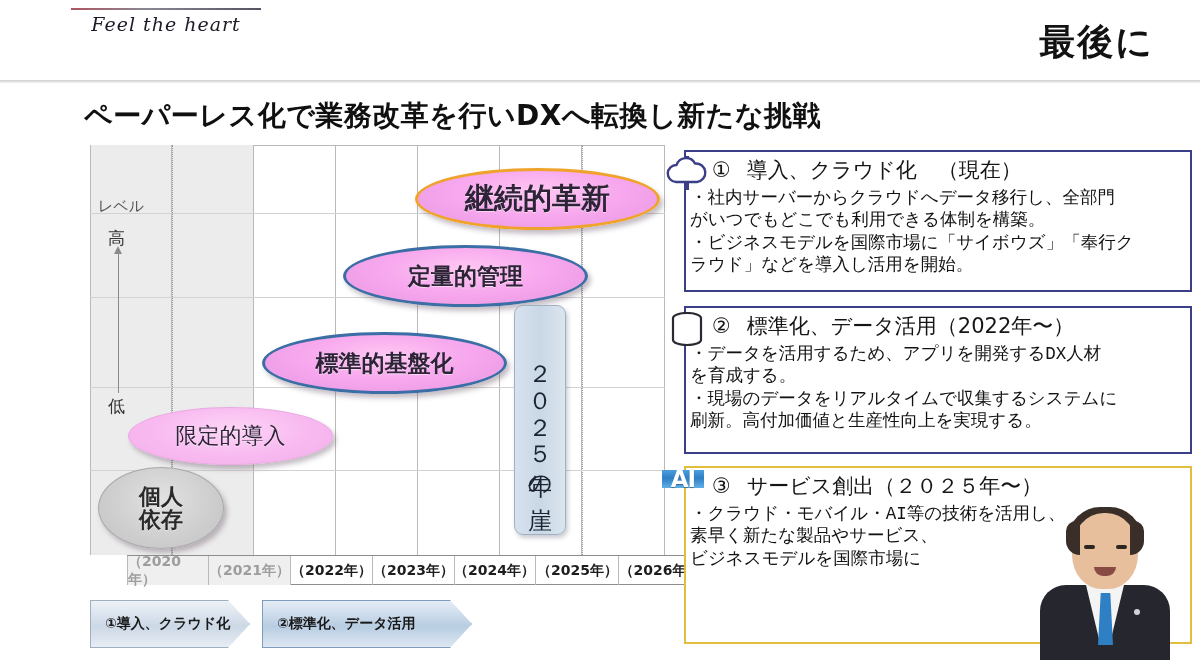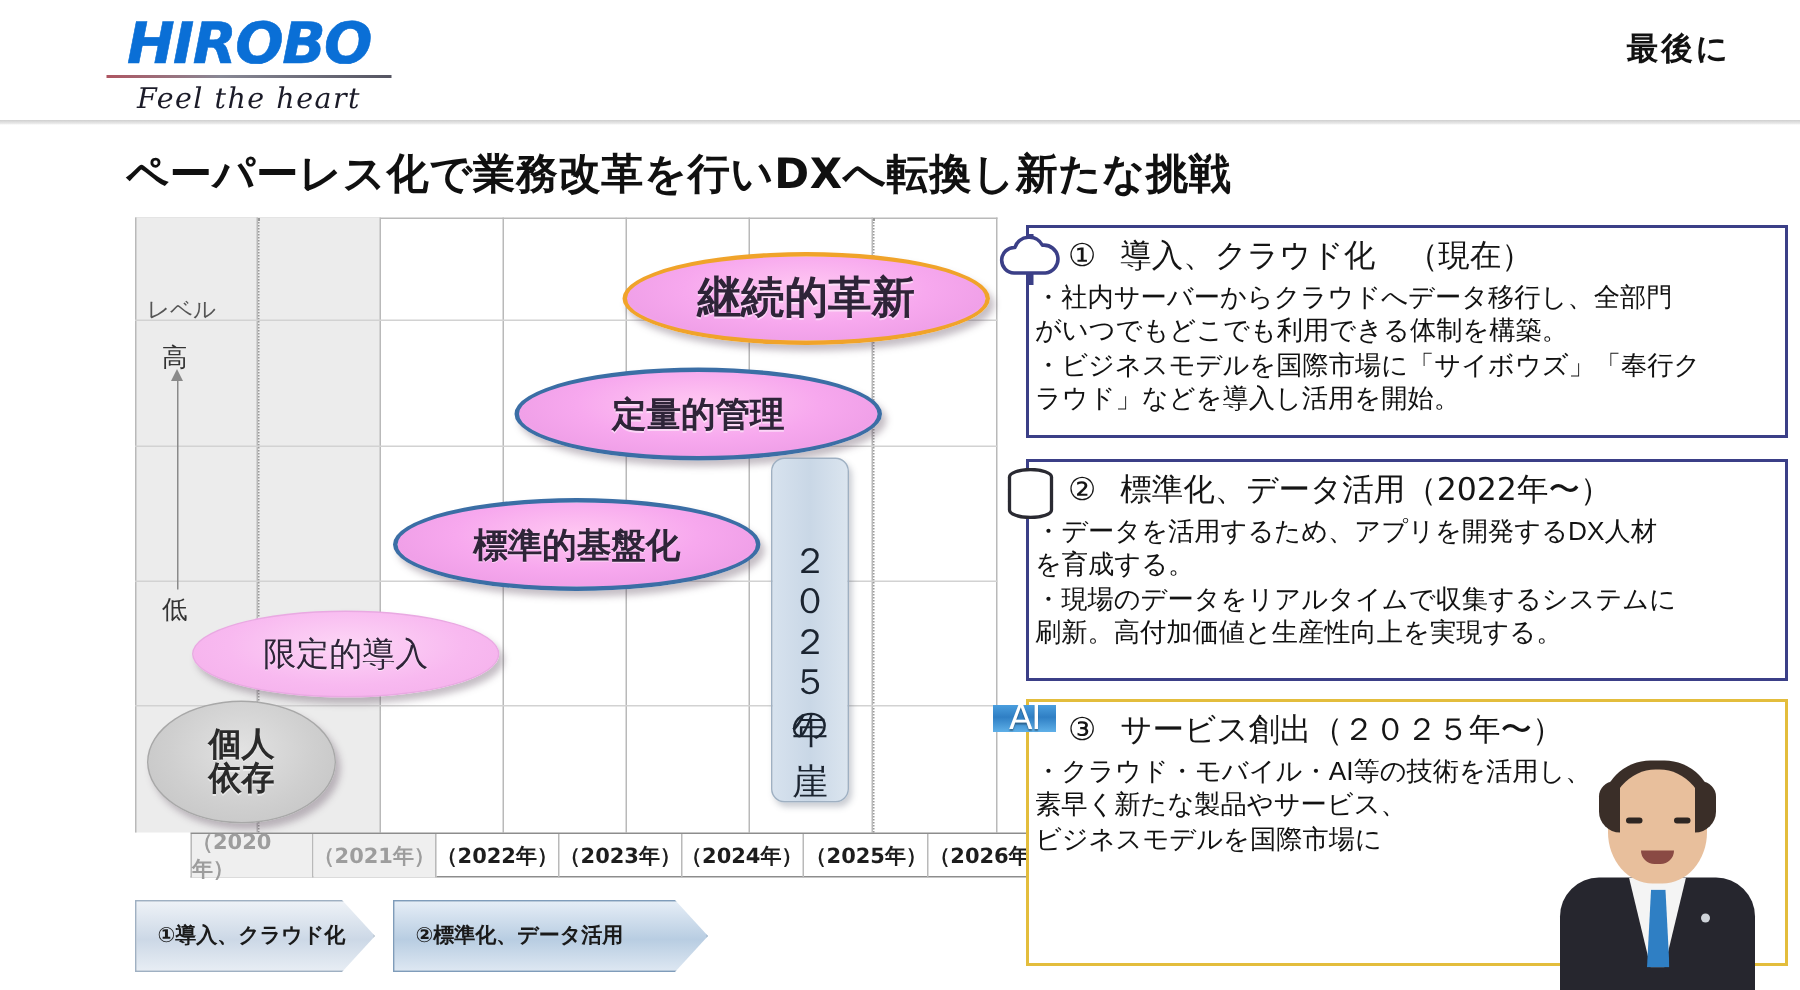--- a/index.html
+++ b/index.html
@@ -35,21 +35,21 @@
   }
   #logo-tagline{
     font-family:"DejaVu Serif",serif;
     font-style:italic; font-size:19px; color:#1b1b28;
     text-align:center; line-height:24px; margin-top:2px;
     letter-spacing:1px;
   }
   #header-title{
     position:absolute; right:46px; top:18px;
     font-family:"DejaVu Serif","Liberation Serif",serif;
-    font-weight:bold; font-size:21px; color:#121212;
+    font-weight:bold; font-size:36px; color:#121212;
     letter-spacing:2px;
   }
   #header-rule{
     position:absolute; left:0; top:80px; width:1200px; height:3px;
     background:linear-gradient(to bottom,#cfcfcf,#f2f2f2);
   }
 
   
   #page-title{
     position:absolute; left:84px; top:97px;
@@ -198,38 +198,38 @@
 
   .panel-head{
     display:flex; align-items:center;
     font-family:"DejaVu Sans",sans-serif;
     font-size:21px; font-weight:normal; color:#151515;
     padding:4px 0 2px 26px;
     white-space:nowrap;
   }
   .panel-num{ margin-right:16px; }
   .panel-body{
-    font-family:Liberation Sans, sans-serif;
+    font-family:Liberation Mono, monospace;
     font-size:17.5px; line-height:1.28; color:#121212;
     padding:1px 6px 0 4px;
   }
   .panel-body p{ margin:0; }
 
   
   .panel-icon{
     position:absolute; left:-20px; top:4px;
     width:42px; height:34px;
   }
   #ai-badge{
     position:absolute; left:-24px; top:2px;
     width:42px; height:18px;
     background:linear-gradient(to bottom,#4a9ede 0%,#2f7fc4 45%,#5fb0e8 100%);
     color:#ffffff;
     font-family:"DejaVu Sans",sans-serif;
-    font-weight:normal; font-size:23px;
+    font-weight:bold; font-size:23px;
     display:flex; align-items:center; justify-content:center;
     letter-spacing:-1px;
     text-shadow:0 1px 1px rgba(0,0,0,.35);
   }
 
   
   #presenter{
     position:absolute; left:1030px; top:505px; width:150px; height:155px;
     overflow:hidden;
   }
@@ -276,21 +276,20 @@
   #p-pin{
     position:absolute; left:104px; top:104px; width:6px; height:6px;
     background:#cfd4da; border-radius:50%;
   }
 </style>
 </head>
 <body>
 
 <div id="header">
   <div id="logo-block">
-    <div id="logo-wordmark">HIROBO</div>
     <div id="logo-rule"></div>
     <div id="logo-tagline">Feel the heart</div>
   </div>
   <div id="header-title">最後に</div>
   <div id="header-rule"></div>
 </div>
 
 <div id="page-title">ペーパーレス化で業務改革を行いDXへ転換し新たな挑戦</div>
 
 <div id="chart">

